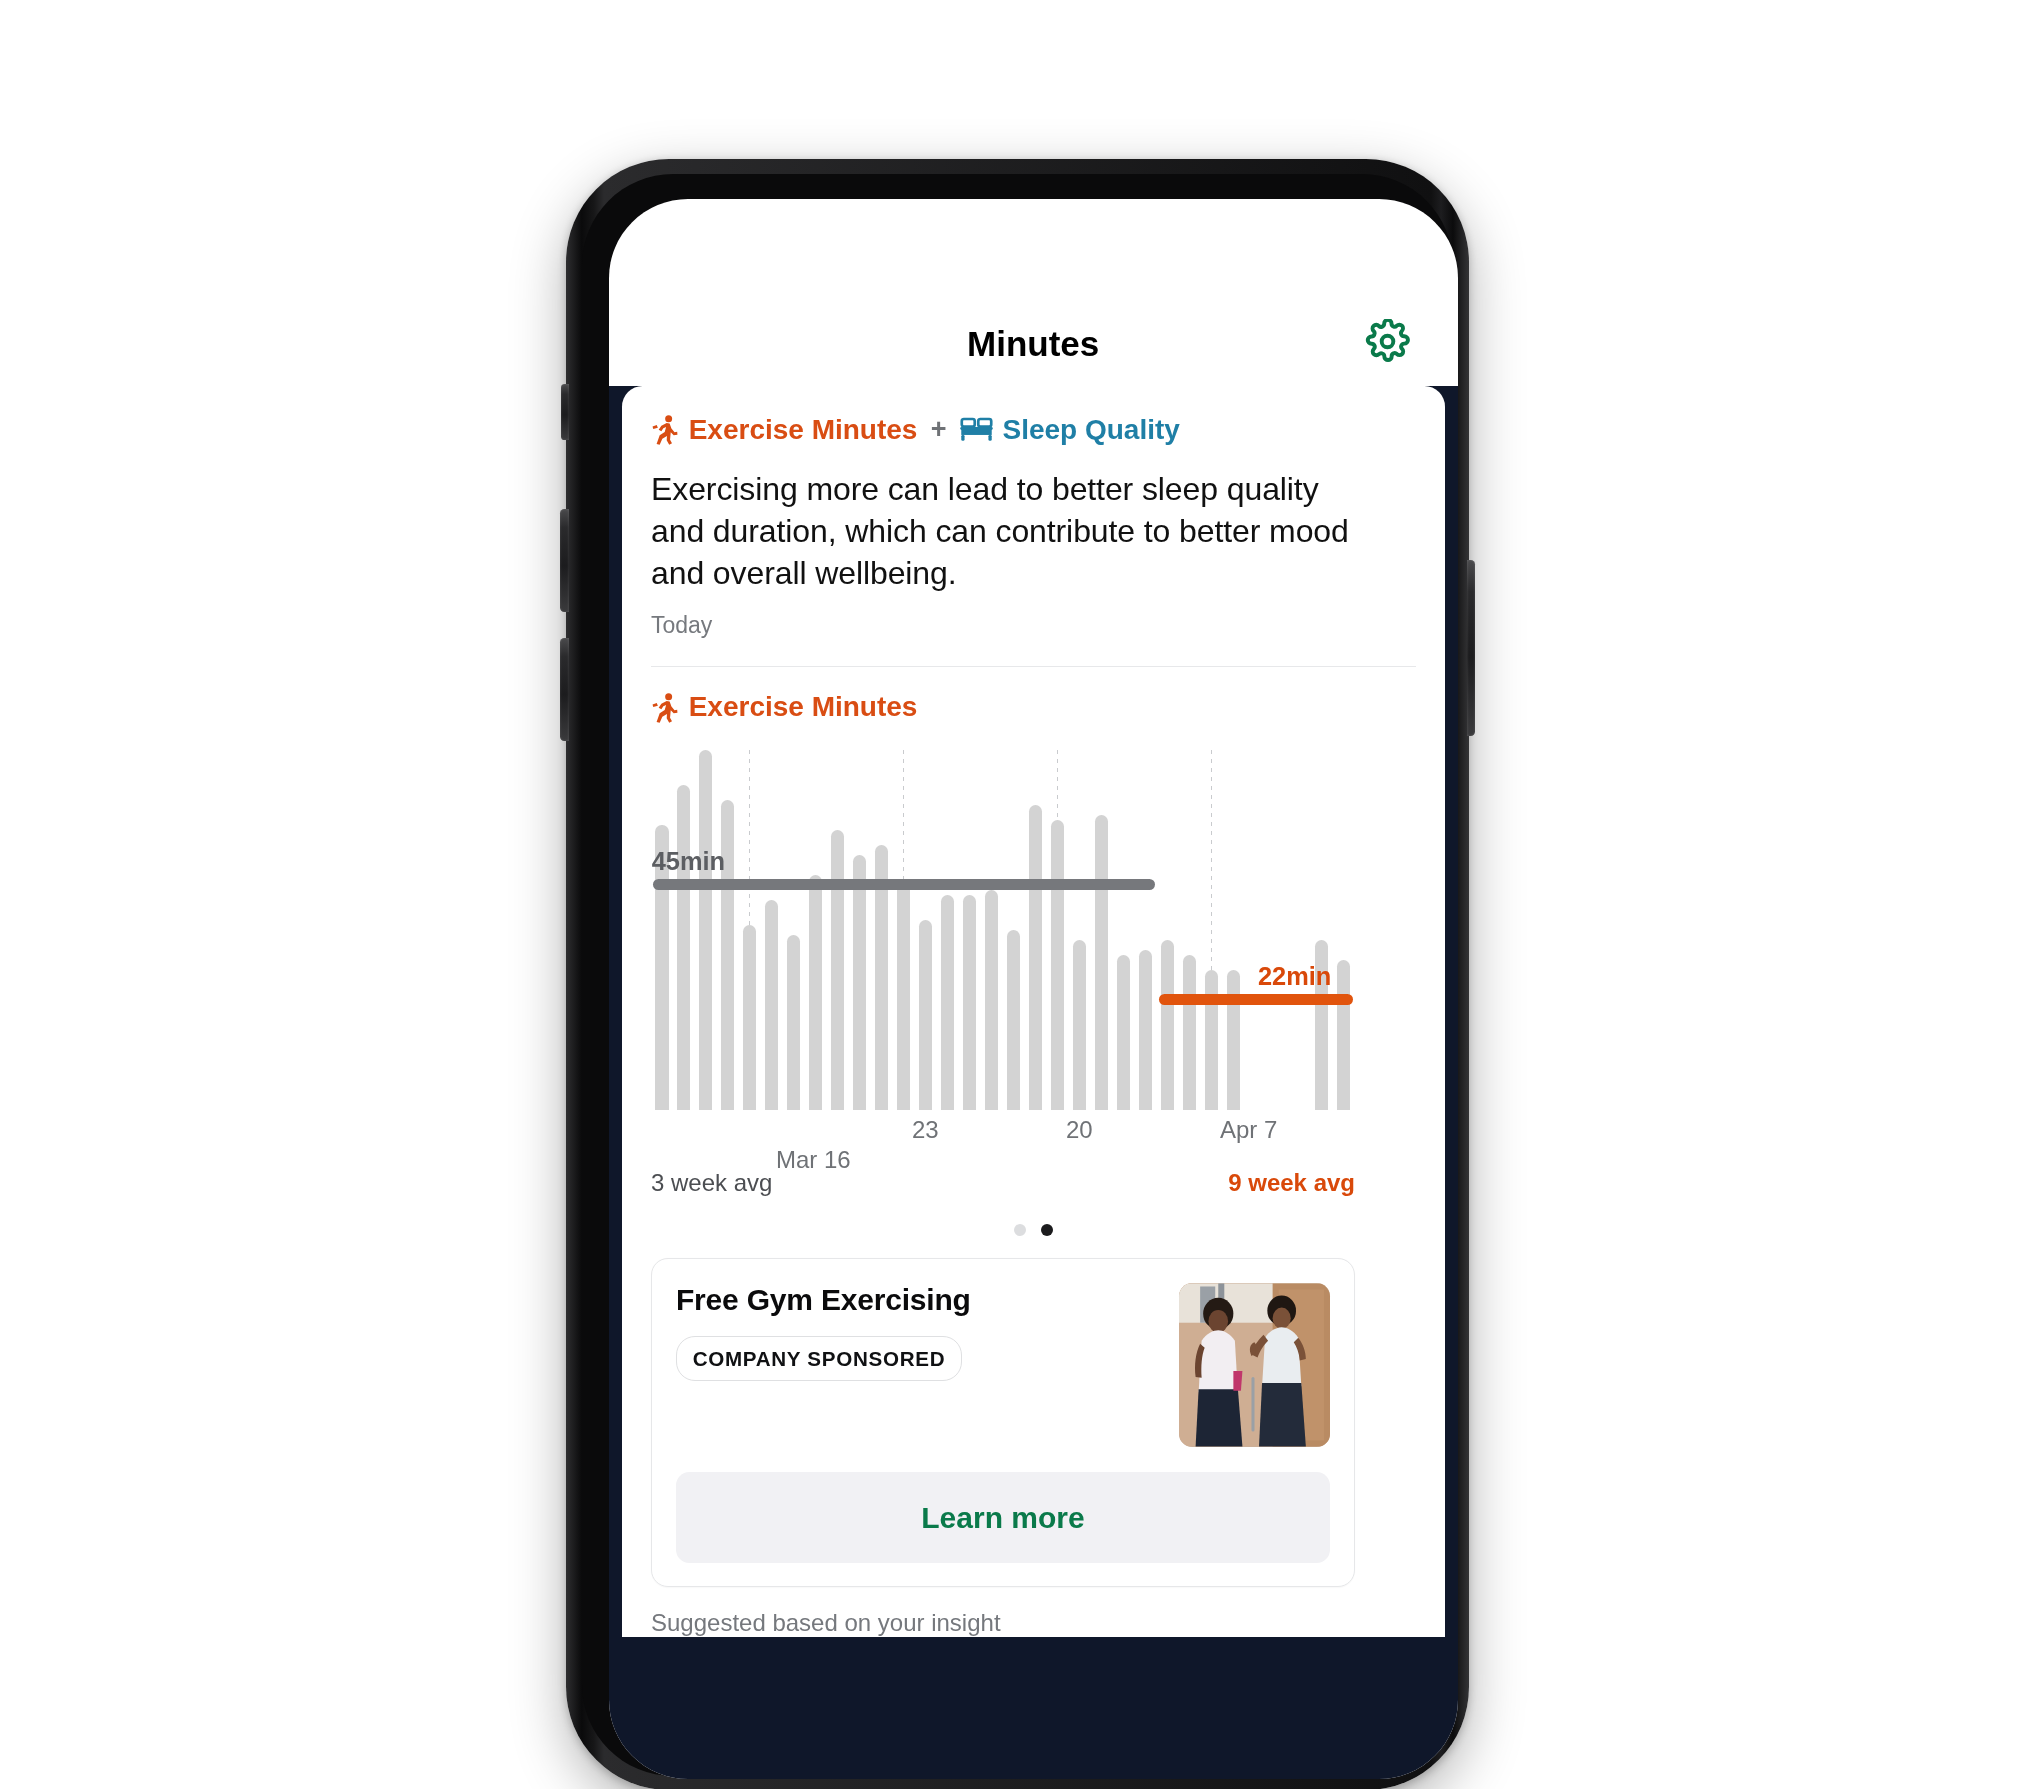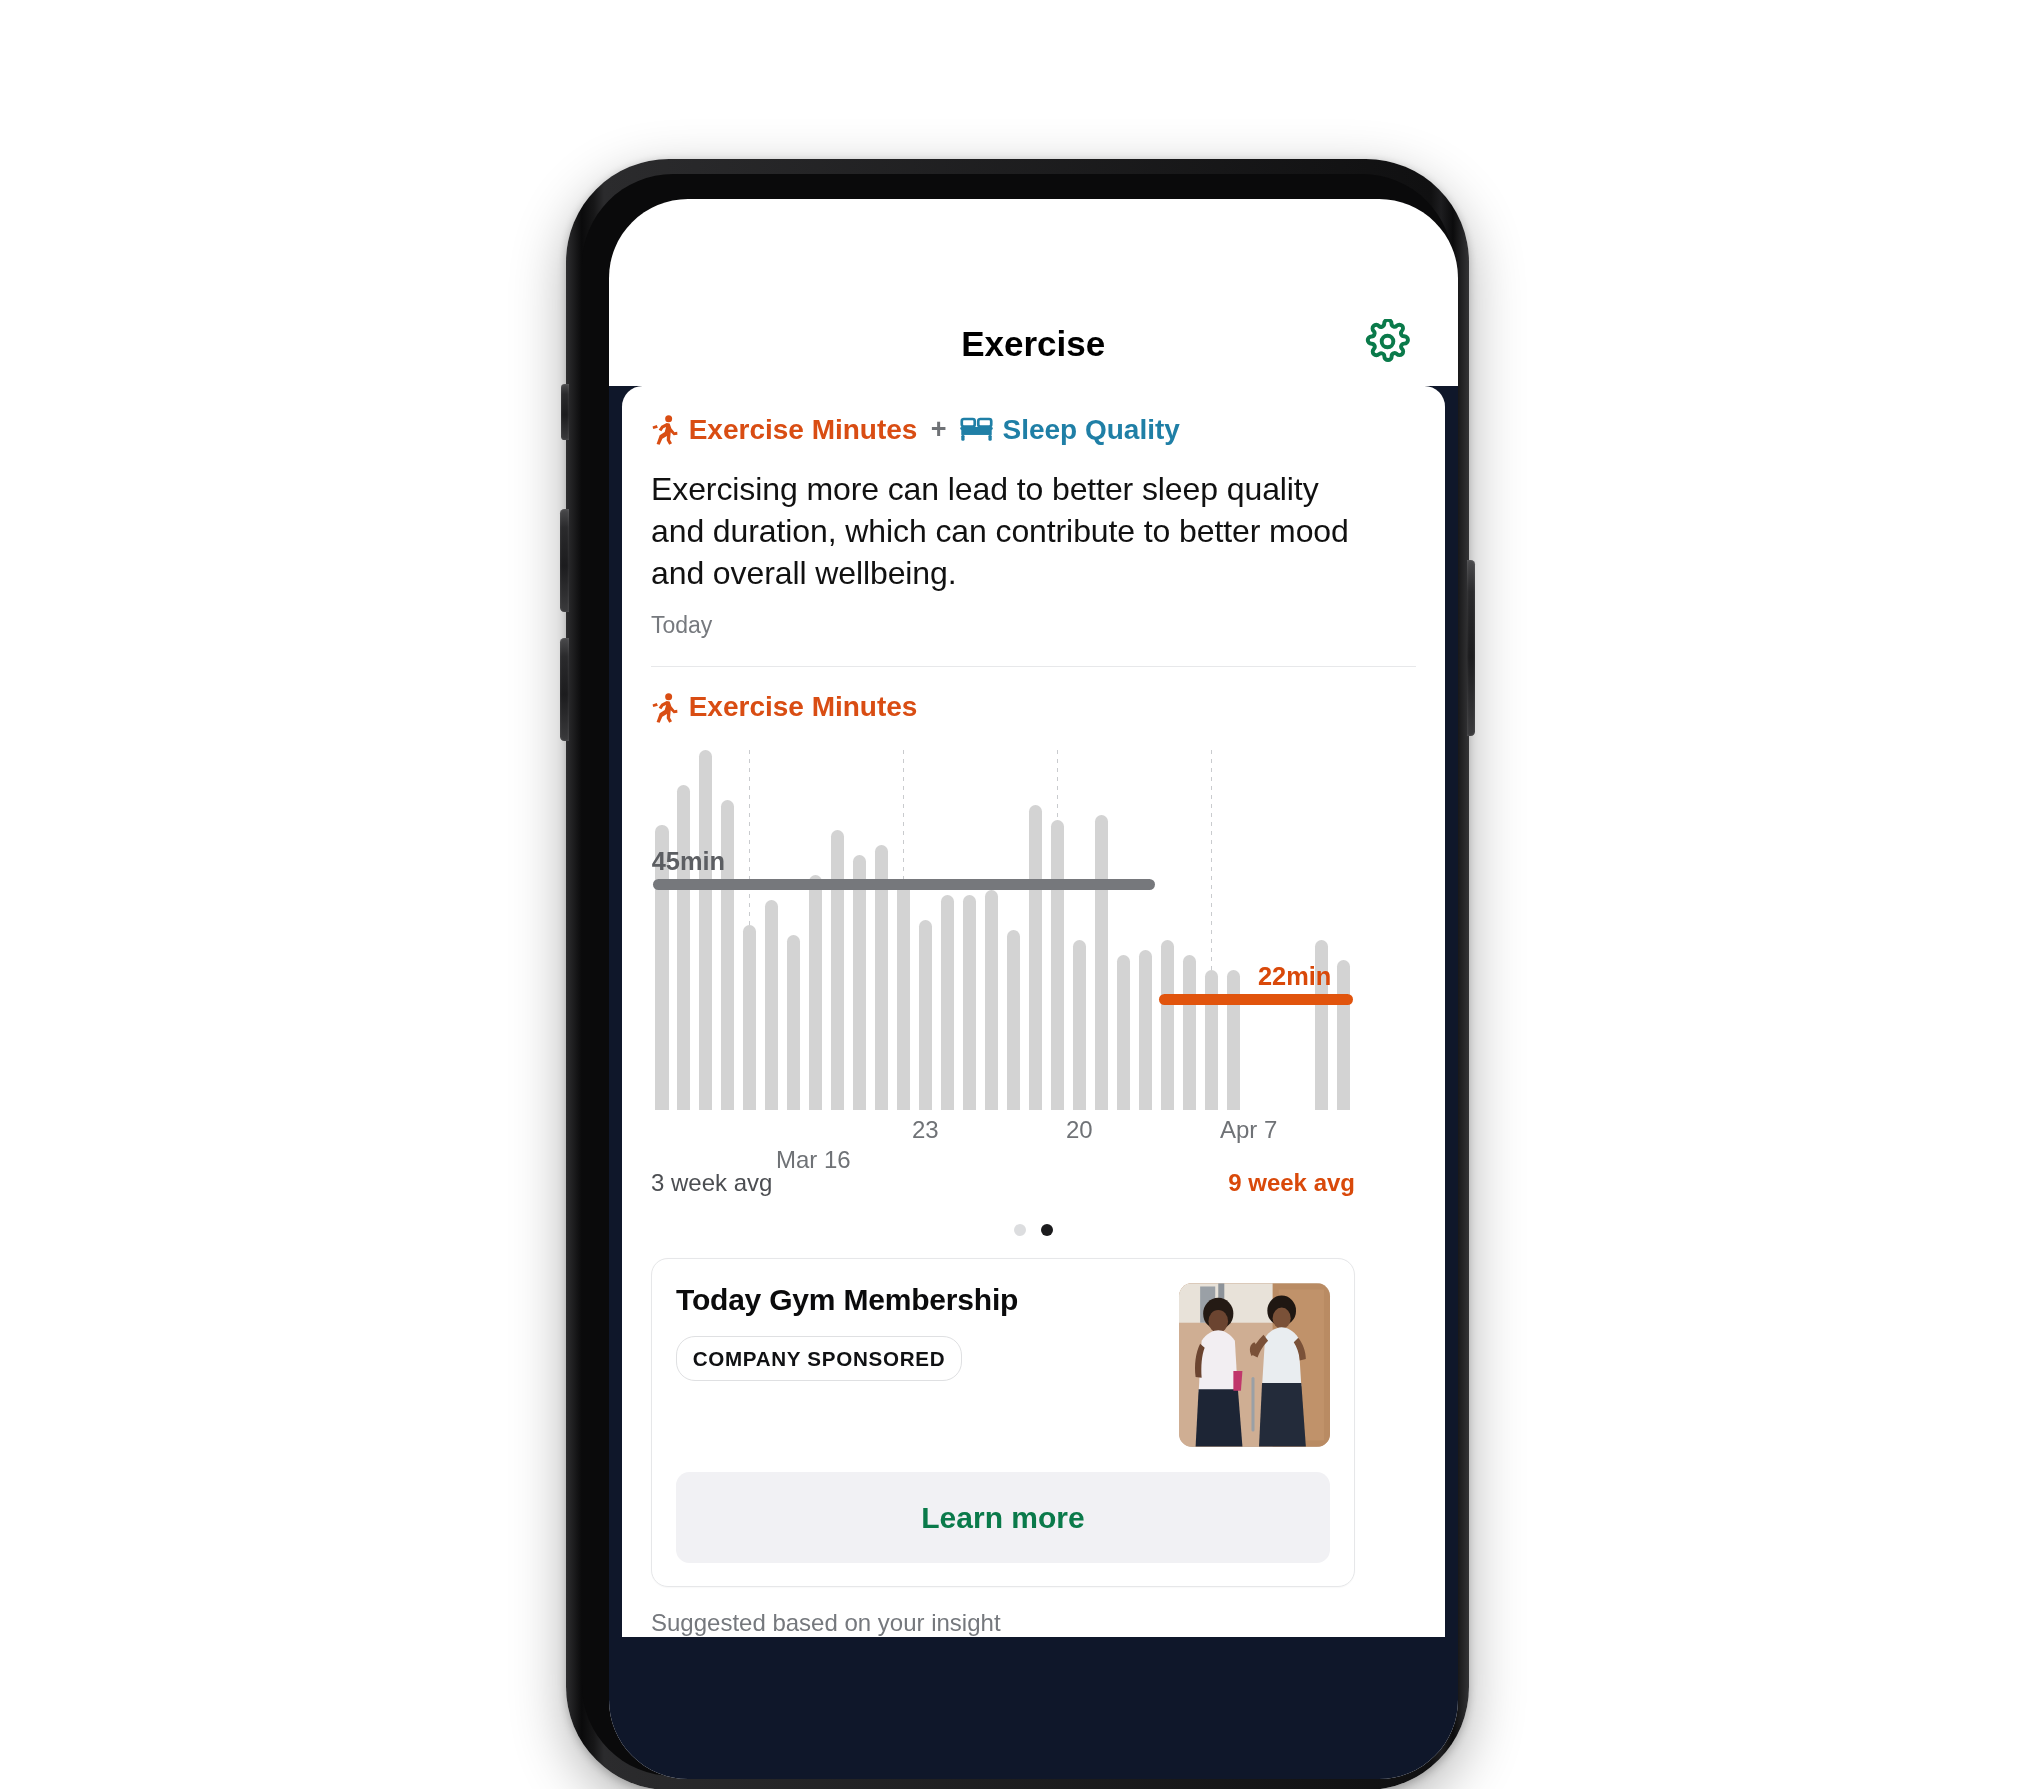--- a/index.html
+++ b/index.html
@@ -200,21 +200,21 @@
     <div class="btn-side" id="btn-mute"></div>
     <div class="btn-side" id="btn-volup"></div>
     <div class="btn-side" id="btn-voldn"></div>
     <div class="btn-side" id="btn-power"></div>
 
     <div id="phone-inner">
       <div id="screen">
 
 
         <div id="navbar">
-          <div id="nav-title">Exercise</div>
+          <div id="nav-title">Minutes</div>
           <div id="gear-btn">
             <svg width="45" height="45" viewBox="0 0 24 24" fill="none" stroke="#0a7a4a" stroke-width="2.1" stroke-linecap="round" stroke-linejoin="round">
               <circle cx="12" cy="12" r="3.1"></circle>
               <path d="M19.4 14.1a1.6 1.6 0 0 0 .32 1.77l.06.06a1.95 1.95 0 1 1-2.76 2.76l-.06-.06a1.6 1.6 0 0 0-1.77-.32 1.6 1.6 0 0 0-.97 1.47v.17a1.95 1.95 0 1 1-3.9 0v-.09a1.6 1.6 0 0 0-1.05-1.47 1.6 1.6 0 0 0-1.77.32l-.06.06a1.95 1.95 0 1 1-2.76-2.76l.06-.06a1.6 1.6 0 0 0 .32-1.77 1.6 1.6 0 0 0-1.47-.97h-.17a1.95 1.95 0 1 1 0-3.9h.09a1.6 1.6 0 0 0 1.47-1.05 1.6 1.6 0 0 0-.32-1.77l-.06-.06a1.95 1.95 0 1 1 2.76-2.76l.06.06a1.6 1.6 0 0 0 1.77.32h.08a1.6 1.6 0 0 0 .97-1.47v-.17a1.95 1.95 0 1 1 3.9 0v.09a1.6 1.6 0 0 0 .97 1.47 1.6 1.6 0 0 0 1.77-.32l.06-.06a1.95 1.95 0 1 1 2.76 2.76l-.06.06a1.6 1.6 0 0 0-.32 1.77v.08a1.6 1.6 0 0 0 1.47.97h.17a1.95 1.95 0 1 1 0 3.9h-.09a1.6 1.6 0 0 0-1.47.97Z"></path>
             </svg>
           </div>
         </div>
 
         <div id="content">
           <div id="card">
@@ -305,21 +305,21 @@
             </div>
 
             <div id="dots">
                 <span class="dot"></span>
                 <span class="dot active"></span>
               </div>
 
             <div id="promo">
               <div id="promo-top">
                 <div>
-                  <div id="promo-title">Today Gym Membership</div>
+                  <div id="promo-title">Free Gym Exercising</div>
                   <div id="promo-badge">COMPANY SPONSORED</div>
                 </div>
                 <div id="promo-photo">
                   <svg width="151" height="164" viewBox="0 0 100 108">
                     <rect width="100" height="108" fill="#cfae93"></rect>
                     <rect x="0" y="0" width="100" height="26" fill="#e8e2d9"></rect>
                     <rect x="62" y="0" width="38" height="108" fill="#b98b63"></rect>
                     <rect x="66" y="4" width="30" height="100" fill="#c79a71" opacity=".5"></rect>
                     <rect x="14" y="2" width="10" height="24" fill="#9aa0a6"></rect>
                     <rect x="26" y="0" width="4" height="30" fill="#8d939a"></rect>

